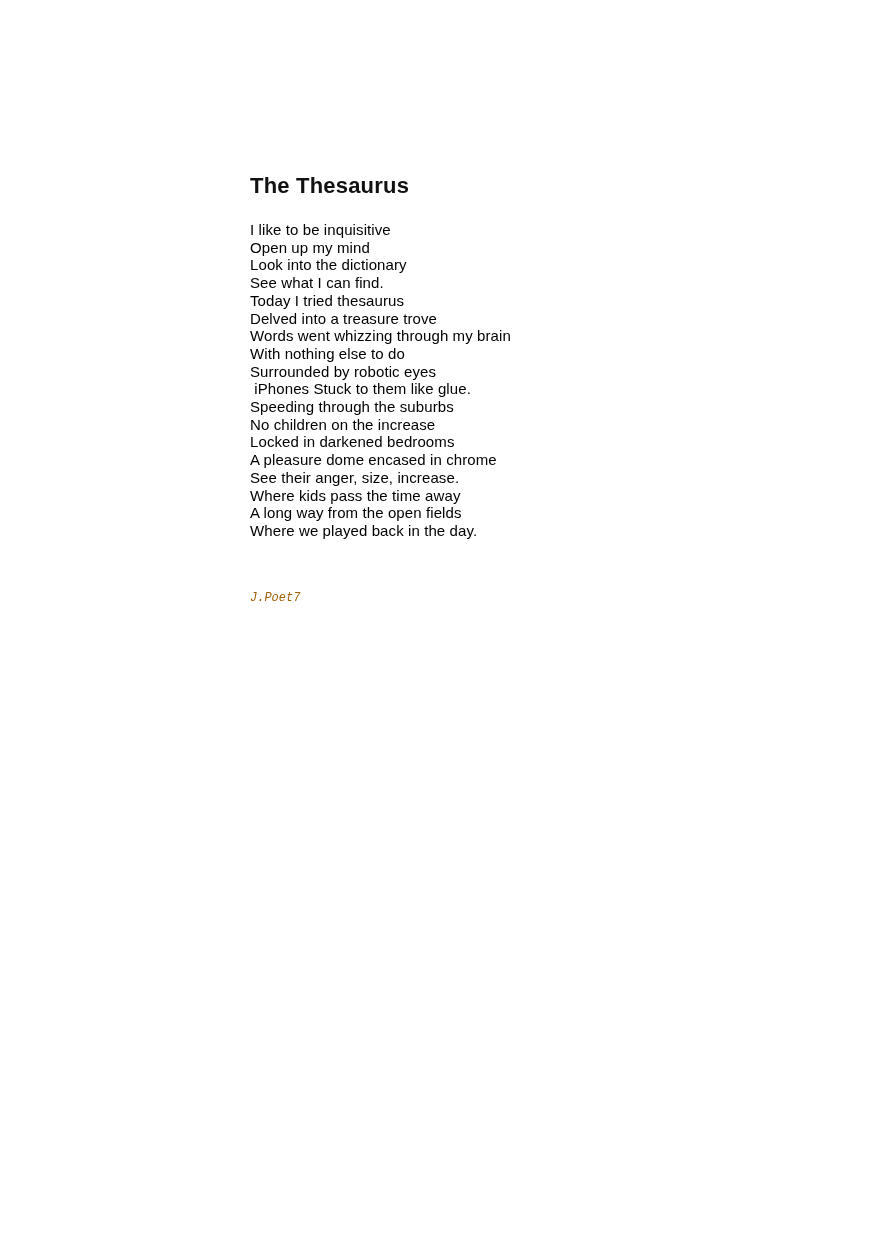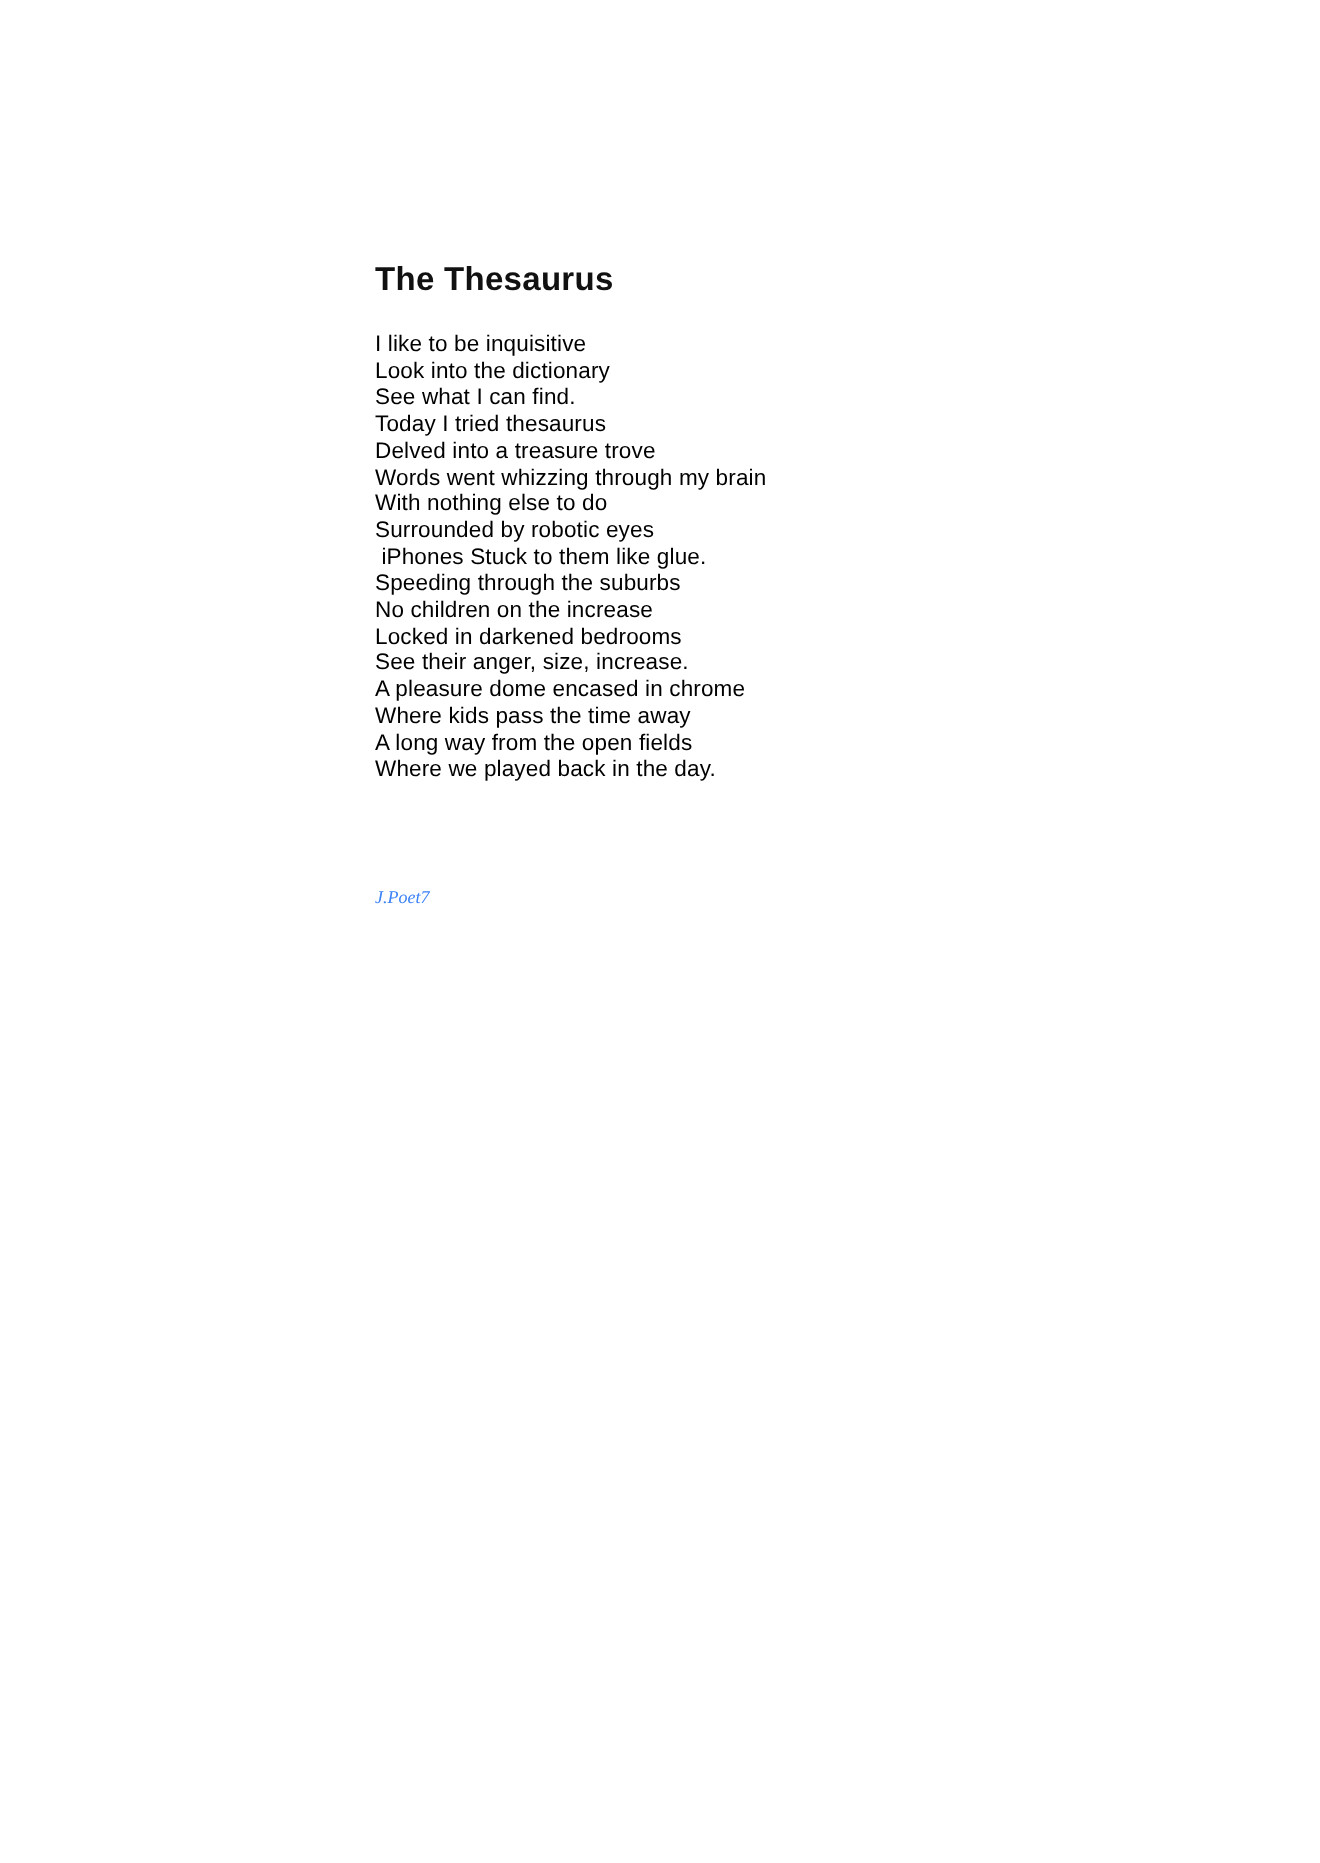--- a/index.html
+++ b/index.html
@@ -36,49 +36,50 @@
     font-size: 15px;
     line-height: 17.7px;
     letter-spacing: 0.1px;
     white-space: pre;
     color: #000000;
   }
   .signature {
     position: absolute;
     left: 250px;
     top: 591px;
-    font-family: Liberation Serif, serif;
+    font-family: Liberation Mono, monospace;
     font-style: italic;
     font-size: 12px;
-    color: #3b82f6;
+    color: #a16207;
     white-space: pre;
   }
 </style>
 </head>
 <body>
 
 <div class="page">
 
   <h1 class="doc-title">The Thesaurus</h1>
 
   <div class="poem">
     <div class="poem-line">I like to be inquisitive</div>
+    <div class="poem-line">Open up my mind</div>
     <div class="poem-line">Look into the dictionary</div>
     <div class="poem-line">See what I can find.</div>
     <div class="poem-line">Today I tried thesaurus</div>
     <div class="poem-line">Delved into a treasure trove</div>
     <div class="poem-line">Words went whizzing through my brain</div>
     <div class="poem-line">With nothing else to do</div>
     <div class="poem-line">Surrounded by robotic eyes</div>
     <div class="poem-line"> iPhones Stuck to them like glue.</div>
     <div class="poem-line">Speeding through the suburbs</div>
     <div class="poem-line">No children on the increase</div>
     <div class="poem-line">Locked in darkened bedrooms</div>
+    <div class="poem-line">A pleasure dome encased in chrome</div>
     <div class="poem-line">See their anger, size, increase.</div>
-    <div class="poem-line">A pleasure dome encased in chrome</div>
     <div class="poem-line">Where kids pass the time away</div>
     <div class="poem-line">A long way from the open fields</div>
     <div class="poem-line">Where we played back in the day.</div>
   </div>
 
   <div class="signature">J.Poet7</div>
 
 </div>
 
 </body></html>

